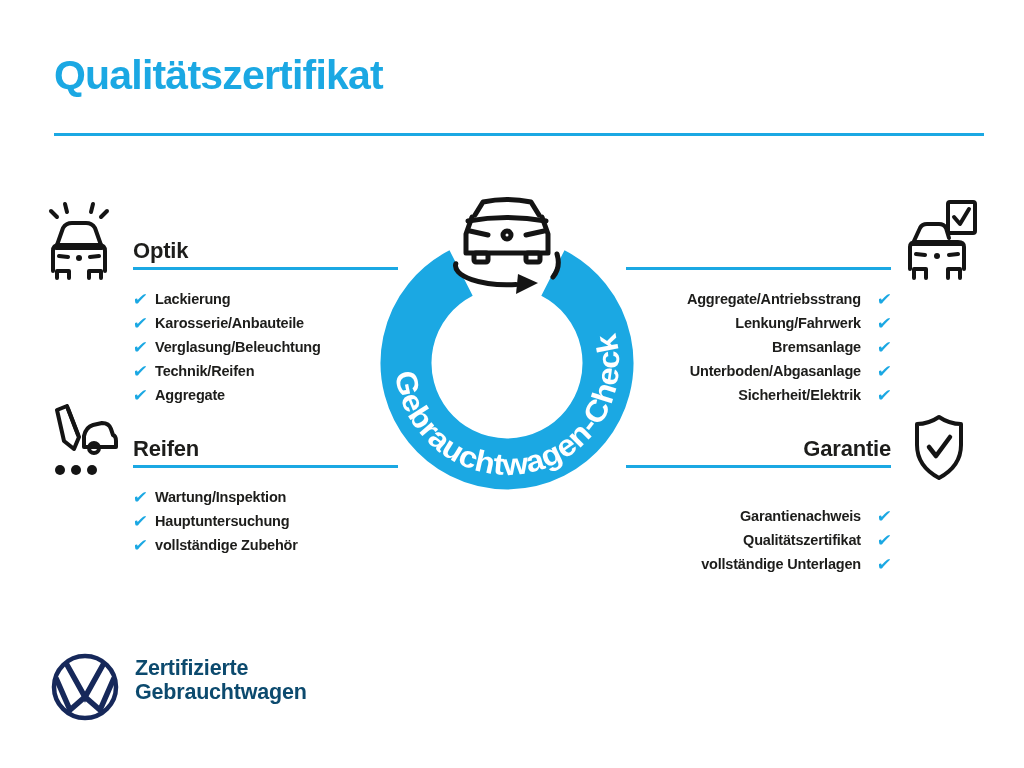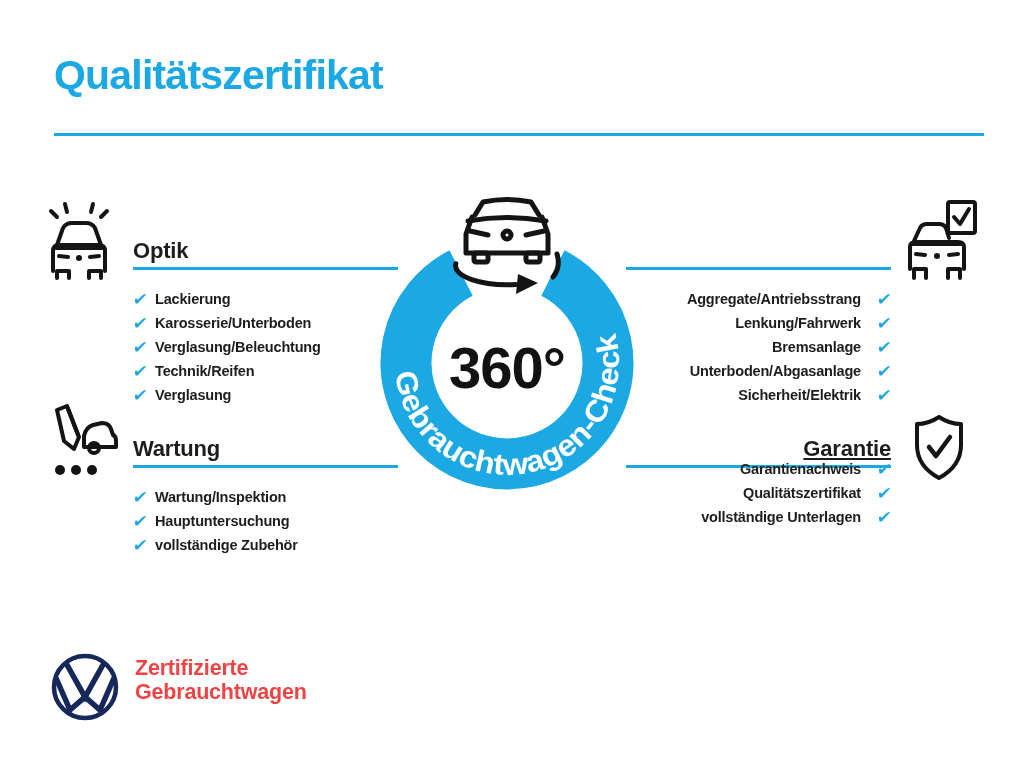--- a/index.html
+++ b/index.html
@@ -22,21 +22,21 @@
   .right-col .row .chk{margin-left:8px;}
   .right-col{text-align:right;}
   .heading.right{text-align:right;}
 
   .icon{position:absolute;}
 
   .badge-deg{position:absolute;left:432px;top:339px;width:150px;text-align:center;
              font-size:58px;line-height:58px;font-weight:700;color:#121212;letter-spacing:-1px;}
 
   .footer-text{position:absolute;left:135px;top:657px;font-size:21.5px;line-height:23.5px;
-               font-weight:700;color:#ef4444;letter-spacing:-0.2px;}
+               font-weight:700;color:#0c4a6e;letter-spacing:-0.2px;}
 </style>
 </head>
 <body>
 
 <div id="page">
 
   <div class="title">Qualitätszertifikat</div>
   <div class="title-rule"></div>
 
   <svg class="icon" style="left:44px;top:200px" width="70" height="80" viewBox="0 0 70 80">
@@ -58,49 +58,49 @@
 
   <div class="heading" style="left:133px;top:238px;width:265px;">Optik</div>
   <div class="rule" style="left:133px;top:267px;width:265px;"></div>
   <div class="items left-col" style="left:133px;top:287px;width:265px;">
     <div class="row">
         <span class="chk">✔</span>
         <span>Lackierung</span>
       </div>
     <div class="row">
         <span class="chk">✔</span>
-        <span>Karosserie/Unterboden</span>
+        <span>Karosserie/Anbauteile</span>
       </div>
     <div class="row">
         <span class="chk">✔</span>
         <span>Verglasung/Beleuchtung</span>
       </div>
     <div class="row">
         <span class="chk">✔</span>
         <span>Technik/Reifen</span>
       </div>
     <div class="row">
         <span class="chk">✔</span>
-        <span>Verglasung</span>
+        <span>Aggregate</span>
       </div>
   </div>
 
   <svg class="icon" style="left:42px;top:404px" width="76" height="76" viewBox="0 0 76 76">
     <g stroke="#141414" stroke-width="4" fill="none" stroke-linecap="round" stroke-linejoin="round">
       <path d="M15,6 L25,2 L37,33 L32,45 L22,37 Z"></path>
       <path d="M26,5 L36,31"></path>
       <path d="M42,32 Q44,23 51,21 L60,19 Q67,19 69,25 L71,31 Q74,32 74,37 V43 H42 Z"></path>
       <circle cx="52" cy="44" r="5"></circle>
     </g>
     <circle cx="18" cy="66" r="5" fill="#141414"></circle>
     <circle cx="34" cy="66" r="5" fill="#141414"></circle>
     <circle cx="50" cy="66" r="5" fill="#141414"></circle>
   </svg>
 
-  <div class="heading" style="left:133px;top:436px;width:265px;">Wartung</div>
+  <div class="heading" style="left:133px;top:436px;width:265px;">Reifen</div>
   <div class="rule" style="left:133px;top:465px;width:265px;"></div>
   <div class="items left-col" style="left:133px;top:485px;width:265px;">
     <div class="row">
         <span class="chk">✔</span>
         <span>Wartung/Inspektion</span>
       </div>
     <div class="row">
         <span class="chk">✔</span>
         <span>Hauptuntersuchung</span>
       </div>
@@ -149,23 +149,23 @@
       </div>
   </div>
 
   <svg class="icon" style="left:912px;top:414px" width="54" height="68" viewBox="0 0 54 68">
     <g stroke="#141414" fill="none" stroke-linecap="round" stroke-linejoin="round">
       <path stroke-width="4" d="M27,3 C33,7 41,10 49,10 V31 C49,46 40,57 27,64 C14,57 5,46 5,31 V10 C13,10 21,7 27,3 Z"></path>
       <path stroke-width="4.5" d="M17,33 L24,42 L38,23"></path>
     </g>
   </svg>
 
-  <div class="heading right" style="left:626px;top:436px;width:265px;text-decoration:underline;">Garantie</div>
+  <div class="heading right" style="left:626px;top:436px;width:265px;">Garantie</div>
   <div class="rule" style="left:626px;top:465px;width:265px;"></div>
-  <div class="items right-col" style="left:626px;top:457px;width:265px;">
+  <div class="items right-col" style="left:626px;top:504px;width:265px;">
     <div class="row">
         <span>Garantienachweis</span>
         <span class="chk">✔</span>
       </div>
     <div class="row">
         <span>Qualitätszertifikat</span>
         <span class="chk">✔</span>
       </div>
     <div class="row">
         <span>vollständige Unterlagen</span>
@@ -187,21 +187,20 @@
       <path d="M102,41 L120,45"></path>
         <path d="M176,41 L158,45"></path>
       <circle cx="139" cy="45" r="4"></circle>
       <rect x="106" y="63" width="14" height="9" rx="2"></rect>
       <rect x="158" y="63" width="14" height="9" rx="2"></rect>
       <path d="M87.8,73.7 A52,19 0 0 0 148,94.5"></path>
       <path d="M189,64 Q193,77 185,87"></path>
     </g>
     <polygon points="150,84 170,93 148,104" fill="#141414"></polygon>
   </svg>
-  <div class="badge-deg">360°</div>
 
   <svg class="icon" style="left:49px;top:651px" width="72" height="72" viewBox="0 0 72 72">
     <g stroke="#16285A" fill="none" stroke-linecap="butt" stroke-linejoin="miter">
       <circle cx="36" cy="36" r="31" stroke-width="4.5"></circle>
       <path d="M17,12 L36,46 L55,12" stroke-width="5.5"></path>
       <path d="M7,27 L21,59 L36,46 L51,59 L65,27" stroke-width="5.5"></path>
     </g>
   </svg>
   <div class="footer-text">
     <div>Zertifizierte</div>

